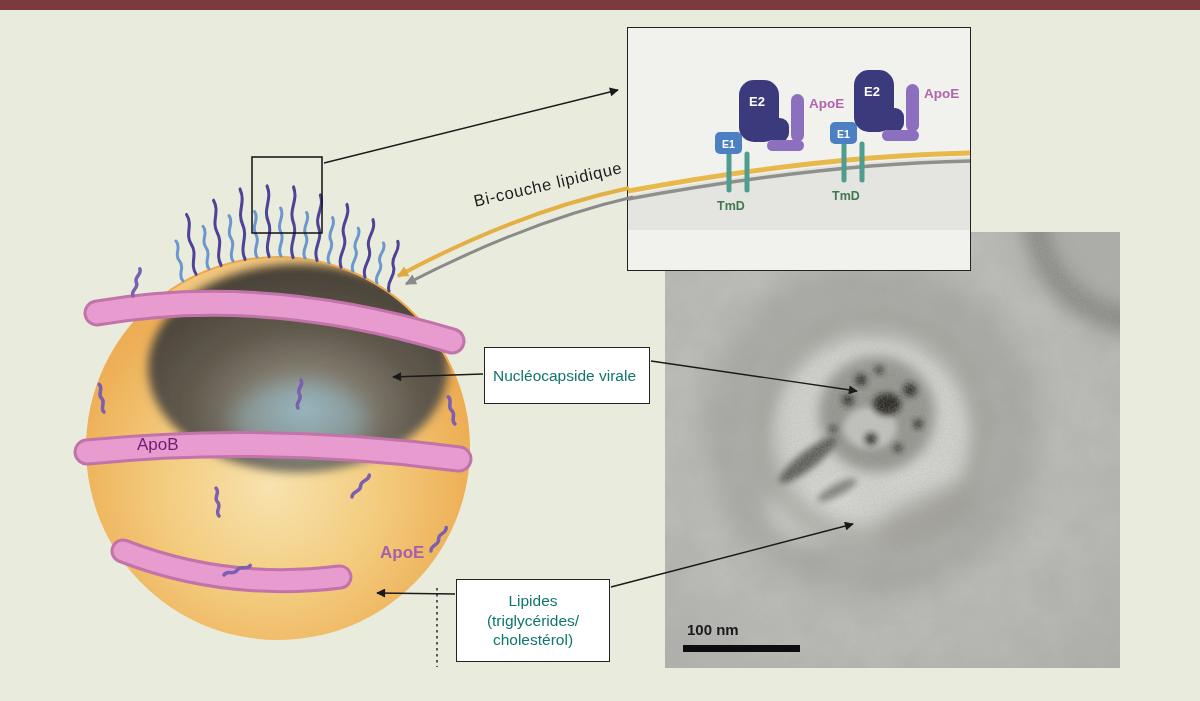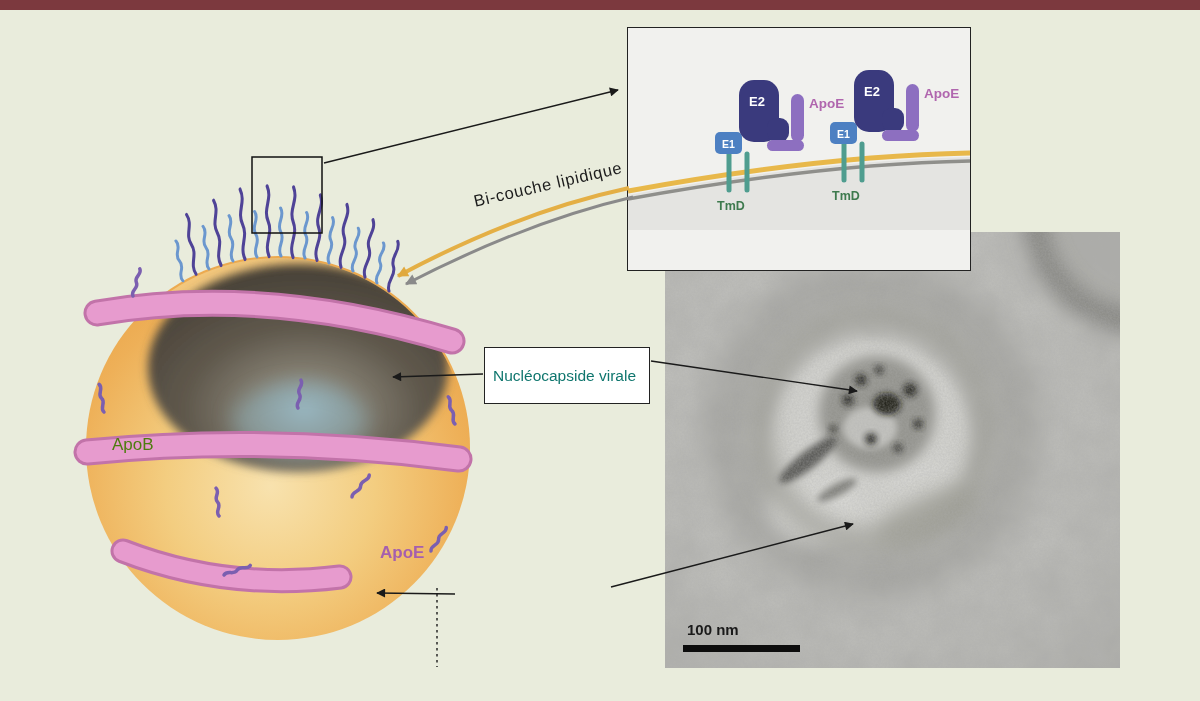--- a/index.html
+++ b/index.html
@@ -16,21 +16,21 @@
 
   .mainsvg { position:absolute; left:0; top:0; width:1200px; height:701px; z-index:5; pointer-events:none; }
 
   .labelbox { position:absolute; background:#ffffff; border:1.3px solid #222; z-index:6;
               display:flex; align-items:center; text-align:center;
               font-size:15.5px; line-height:1.28; color:#0f766e; padding:5px 8px; box-sizing:border-box; }
   #nucleo-box { left:484px; top:347px; width:166px; height:57px; }
   #lipid-box  { left:456px; top:579px; width:154px; height:83px; }
 
   .floatlabel { position:absolute; z-index:6; white-space:nowrap; }
-  #apob    { left:112px; top:435px; font-size:17px; color:#4d7c0f; }
+  #apob    { left:137px; top:435px; font-size:17px; color:#701a75; }
   #apoe-s  { left:380px; top:543px; font-size:17px; font-weight:bold; color:#a55fae; }
   #bilayer { left:474px; top:192px; font-size:16.5px; letter-spacing:0.7px; color:#1c1c1c;
              transform-origin:0 50%; transform:rotate(-13deg); }
 </style>
 </head>
 <body>
 
 <div class="page">
   <div class="topbar"></div>
 
@@ -237,17 +237,20 @@
     <path d="M629,188 C545,206 465,240 398,276" stroke="#e4af45" stroke-width="4" fill="none" marker-end="url(#mkY)"></path>
     <path d="M633,197 C550,216 472,250 406,284" stroke="#8a8a8a" stroke-width="3" fill="none" marker-end="url(#mkG)"></path>
   </svg>
 
   <div class="floatlabel" id="bilayer">Bi-couche lipidique</div>
 
   <div class="labelbox" id="nucleo-box">
     <span>Nucléocapside virale</span>
   </div>
 
+  <div class="labelbox" id="lipid-box">
+    <span>Lipides (triglycérides/ cholestérol)</span>
+  </div>
 
   <div class="floatlabel" id="apob">ApoB</div>
 
   <div class="floatlabel" id="apoe-s">ApoE</div>
 </div>
 
 </body></html>

